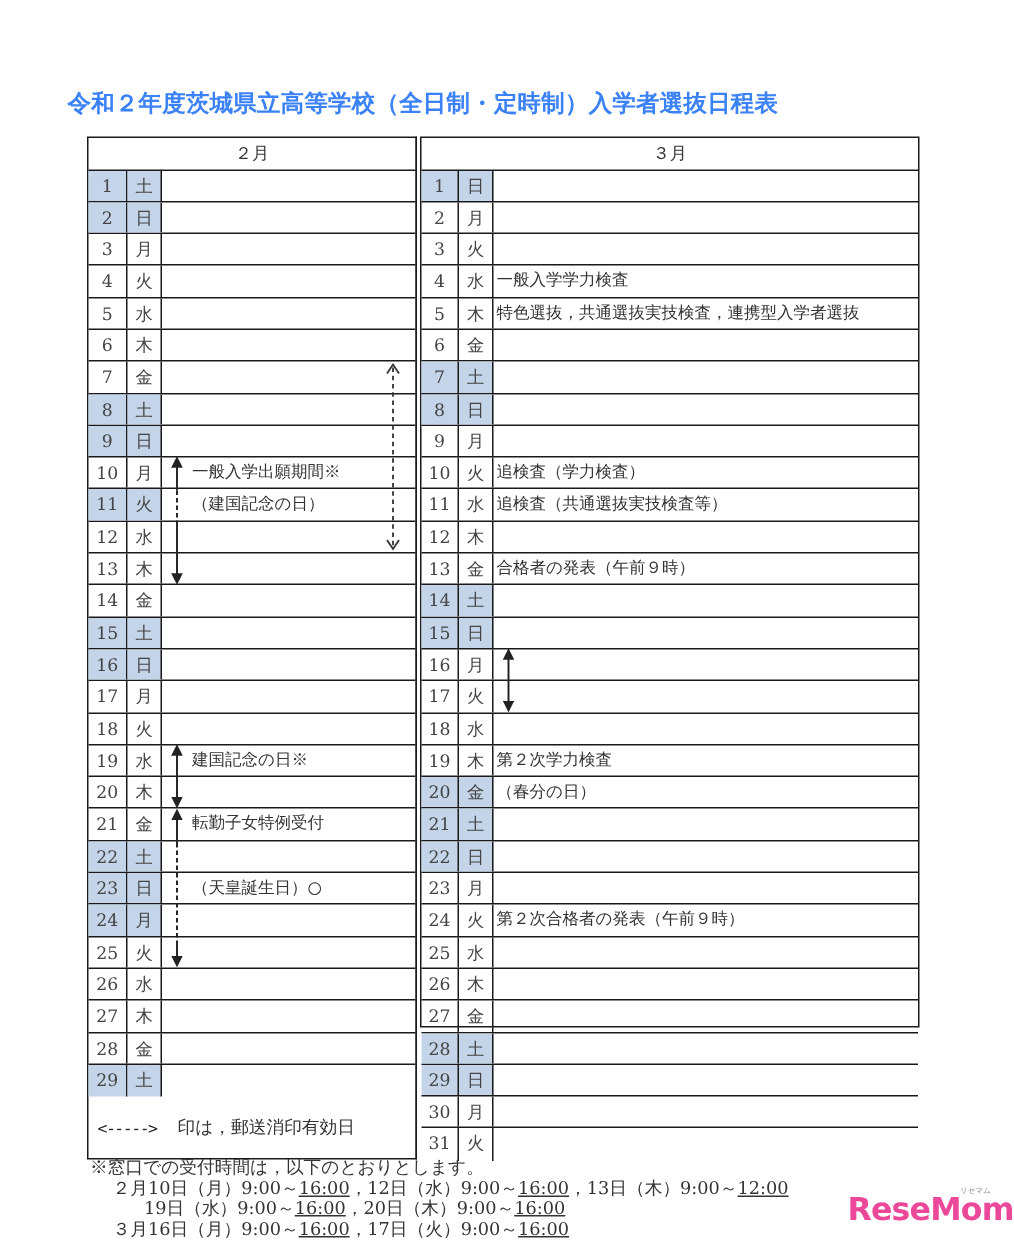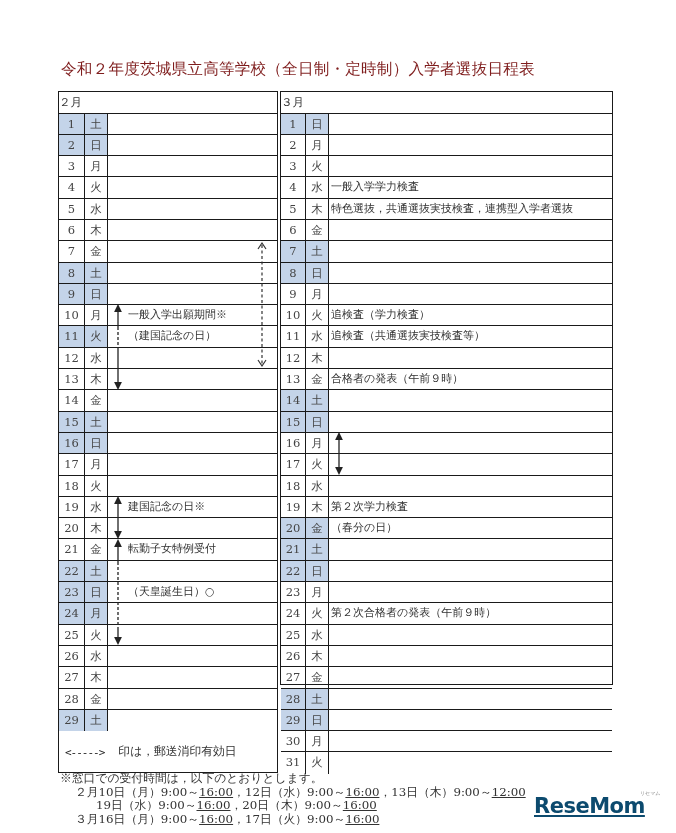--- a/index.html
+++ b/index.html
@@ -1,44 +1,44 @@
 <!DOCTYPE html>
 <html><head>
   <meta charset="utf-8">
   <style>
     html, body { margin: 0; padding: 0; background: #ffffff; }
     body { width: 676px; height: 833px; position: relative; overflow: hidden;
            font-family: "DejaVu Serif", "Liberation Serif", serif; color: #333; }
-    .title { position: absolute; left: 61px; top: 59px; font-size: 15.6px; font-weight: normal;
-             font-family: "DejaVu Sans", "Liberation Sans", sans-serif; color: #7f1d1d; letter-spacing: 0.2px; white-space: nowrap; }
+    .title { position: absolute; left: 45px; top: 59px; font-size: 15.6px; font-weight: bold;
+             font-family: "DejaVu Sans", "Liberation Sans", sans-serif; color: #3b82f6; letter-spacing: 0.2px; white-space: nowrap; }
     .month { position: absolute; top: 91px; border: 1.5px solid #1a1a1a; box-sizing: border-box; background: #fff; }
     #feb { left: 58px; width: 220px; height: 682px; }
     #mar { left: 280px; width: 333px; height: 594px; }
-    .mhead { height: 21.5px; border-bottom: 1.3px solid #1a1a1a; box-sizing: border-box; 
+    .mhead { height: 21.5px; border-bottom: 1.3px solid #1a1a1a; box-sizing: border-box; text-align: center;
              font-size: 11.5px; line-height: 20px; color: #333; }
     .row { display: flex; height: 21.3px; box-sizing: border-box; border-bottom: 1.3px solid #1a1a1a; }
     .row:last-child { border-bottom: none; }
     .c { box-sizing: border-box; font-size: 11.5px; line-height: 20px; color: #444; overflow: hidden; white-space: nowrap; }
     #feb .num { width: 26px; } #feb .wd { width: 23px; }
     #mar .num { width: 25px; } #mar .wd { width: 23px; }
     .num { text-align: center; border-right: 1.2px solid #1a1a1a; }
     .wd  { text-align: center; border-right: 1.2px solid #1a1a1a; }
     .ev  { flex: 1; padding-left: 2px; font-size: 11px; color: #333; }
     .shade { background: #c4d4e9; }
     .ev.ind-arrow { padding-left: 16px; }
     #feb .ev.ind-arrow { padding-left: 20px; }
     .legend { height: 42px; display: flex; align-items: center; padding-left: 6px; font-size: 11.8px; color: #333; }
     .legend .lg-arrow { font-family: "DejaVu Sans Mono", "Liberation Mono", monospace; font-size: 11px; letter-spacing: -1px; color: #222; margin-right: 14px; }
     .dbl { position: absolute; left: 276.5px; top: 91px; width: 1.2px; height: 682px; background: #1a1a1a; }
     svg.overlay { position: absolute; left: 0; top: 0; width: 676px; height: 833px; pointer-events: none; }
     .notes { position: absolute; left: 60px; top: 772px; font-size: 11.8px; line-height: 13.6px; color: #333; }
     .nl { white-space: nowrap; }
     .nl u { text-decoration: underline; text-underline-offset: 1px; }
-    .logo { position: absolute; left: 534px; top: 794px; font-family: "DejaVu Sans", "Liberation Sans", sans-serif;
-            font-weight: bold; font-size: 21px; color: #0c4a6e; letter-spacing: -0.5px; text-decoration: underline; }
+    .logo { position: absolute; left: 565px; top: 794px; font-family: "DejaVu Sans", "Liberation Sans", sans-serif;
+            font-weight: bold; font-size: 21px; color: #ec4899; letter-spacing: -0.5px; }
     .logo-kana { position: absolute; left: 640px; top: 790px; font-size: 5px; color: #8a8a8a;
                  font-family: "DejaVu Sans", "Liberation Sans", sans-serif; }
   </style>
 </head>
 <body>
 
 <div class="title">令和２年度茨城県立高等学校（全日制・定時制）入学者選抜日程表</div>
 
 <div class="month" id="feb">
   <div class="mhead">２月</div>

